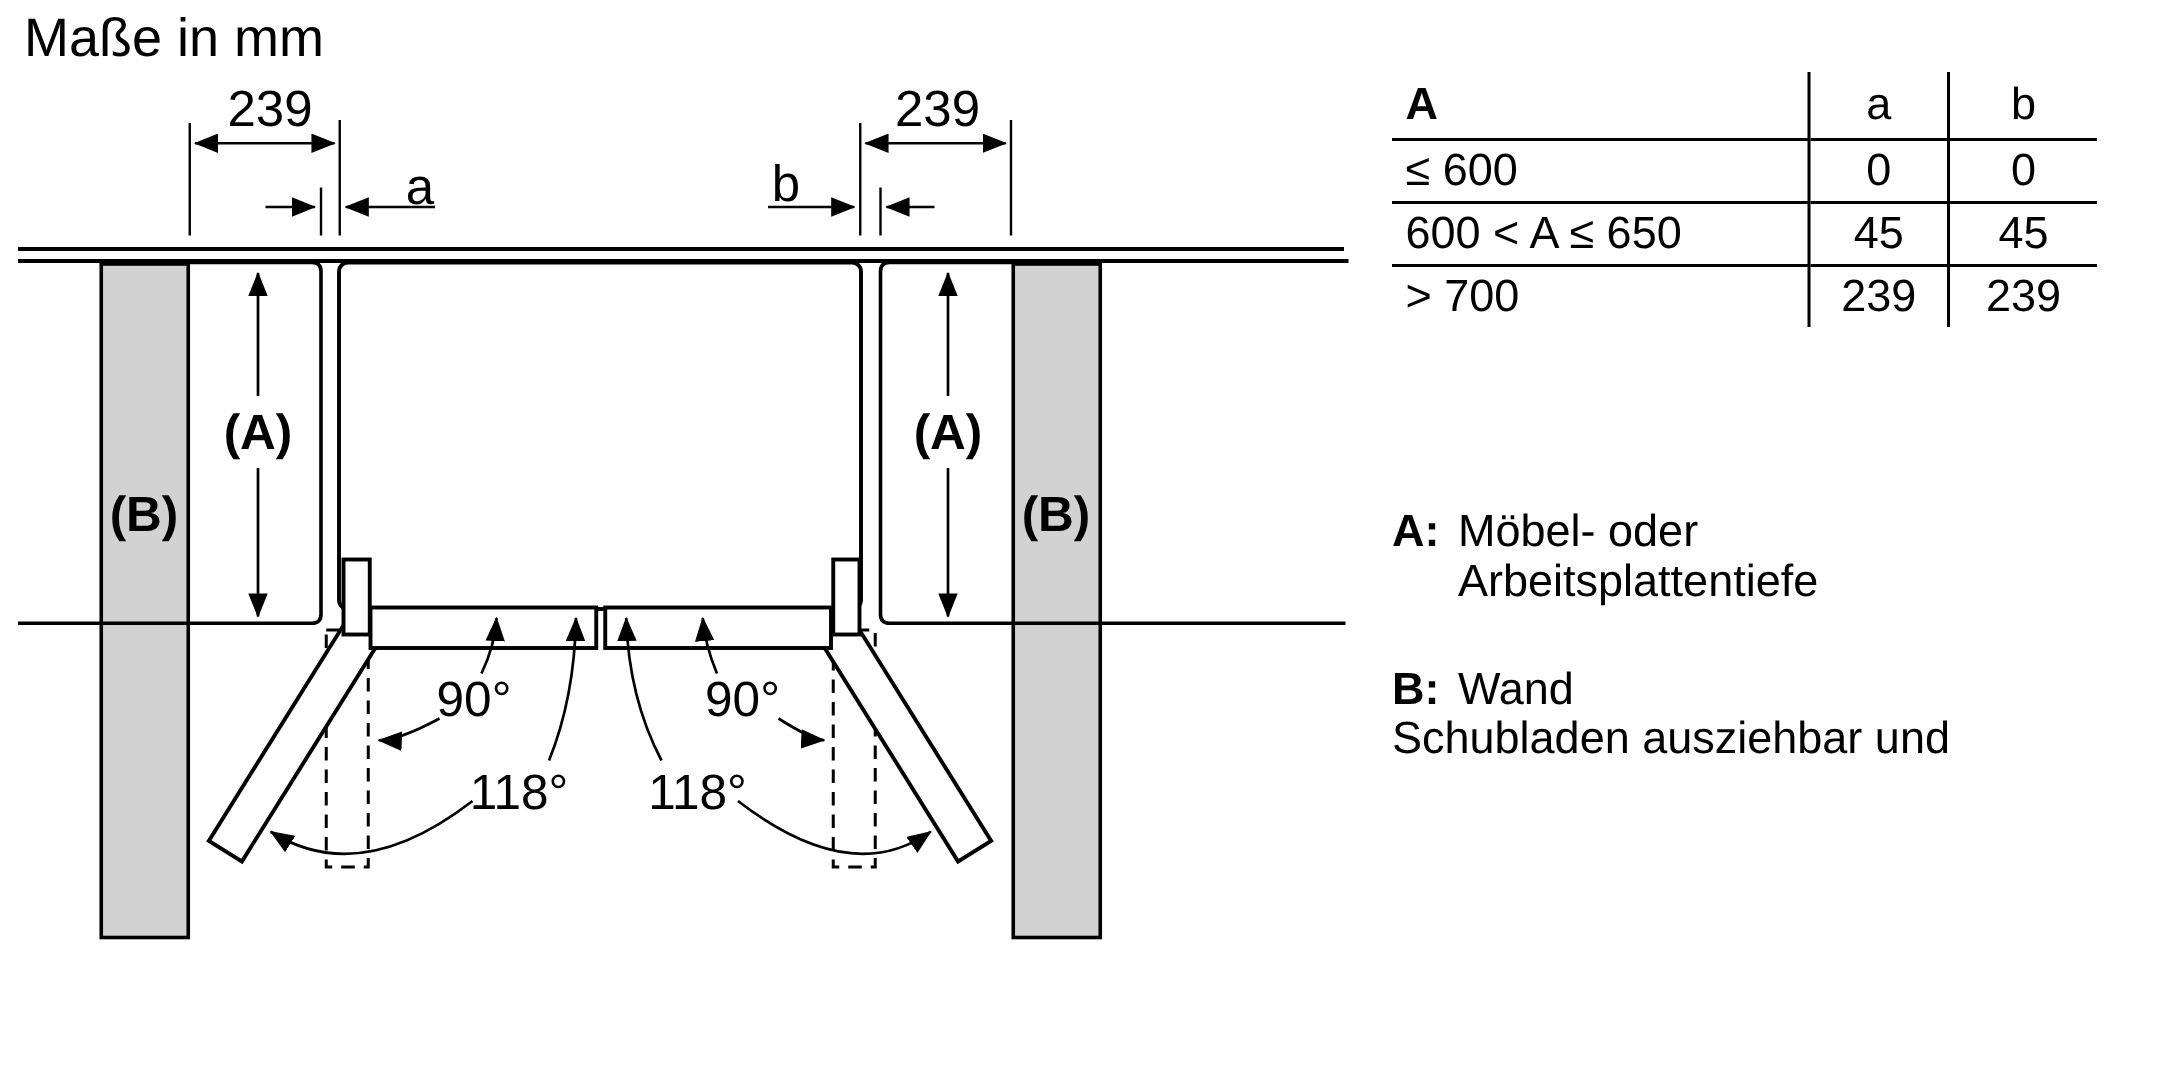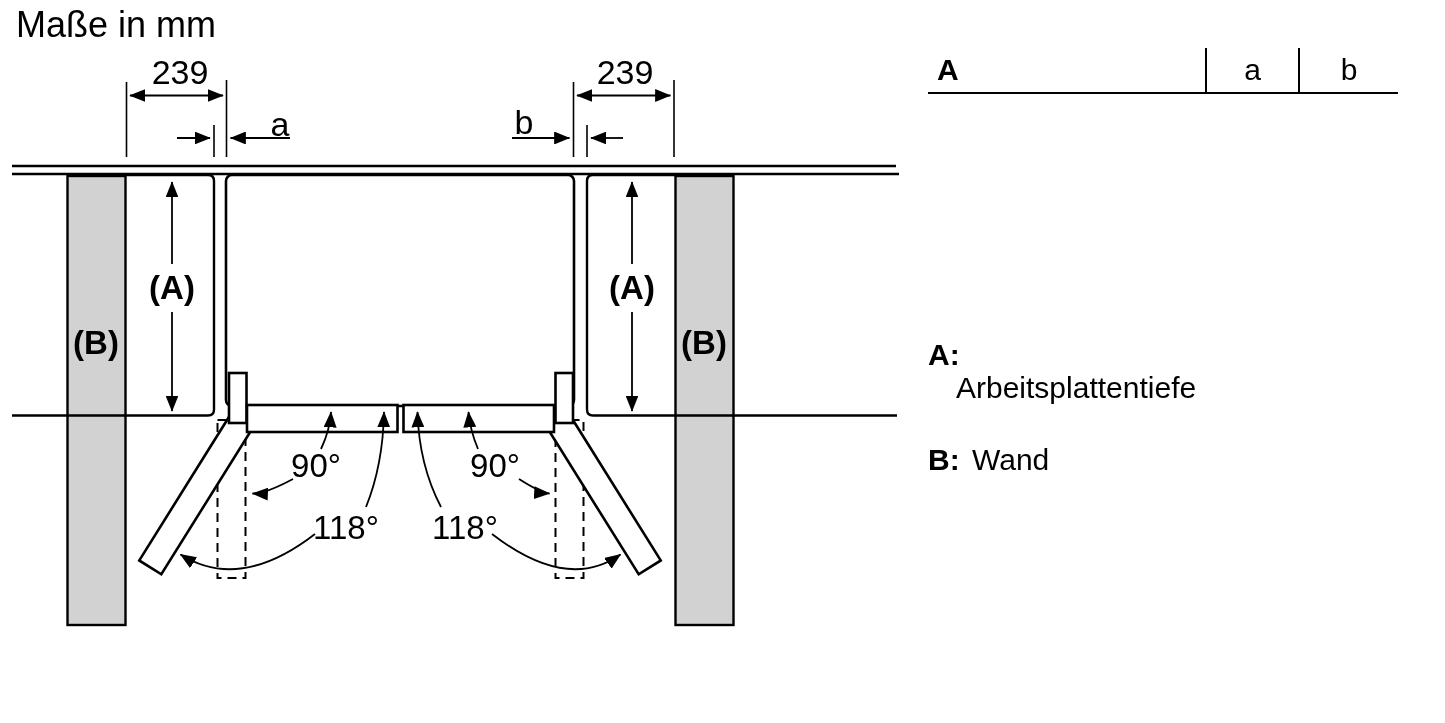--- a/index.html
+++ b/index.html
@@ -24,21 +24,21 @@
   .spec-table tr.hdr td{height:44px;}
   .spec-table .bold{font-weight:bold;}
 
   
   .legend{
     position:absolute;left:928px;top:338px;width:470px;
     font-size:30px;line-height:33px;
   }
   .legend-row{display:flex;}
   .legend-key{font-weight:bold;width:44px;flex:0 0 44px;}
-  .legend-indent{margin-left:28px;}
+  .legend-indent{margin-left:44px;}
   .legend-gap{height:39px;}
 </style>
 </head>
 <body>
 
 <svg class="diagram-svg" width="910" height="723" viewBox="0 0 910 723">
   <defs>
     <marker id="arr" viewBox="0 0 10 8" refX="9.5" refY="4" markerWidth="9" markerHeight="7.2" orient="auto-start-reverse">
       <path d="M0,0 L10,4 L0,8 Z" fill="#000"></path>
     </marker>
@@ -130,26 +130,43 @@
   <text x="465" y="539" font-size="33" text-anchor="middle">118°</text>
 </svg>
 
 <table class="spec-table">
   <tbody>
     <tr class="hdr rule">
       <td class="c1 bold">A</td>
       <td class="c2">a</td>
       <td class="c3">b</td>
     </tr>
+    <tr class="rule">
+      <td class="c1">≤ 600</td>
+      <td class="c2">0</td>
+      <td class="c3">0</td>
+    </tr>
+    <tr class="rule">
+      <td class="c1">600 &lt; A ≤ 650</td>
+      <td class="c2">45</td>
+      <td class="c3">45</td>
+    </tr>
+    <tr>
+      <td class="c1">&gt; 700</td>
+      <td class="c2">239</td>
+      <td class="c3">239</td>
+    </tr>
   </tbody>
 </table>
 
 <div class="legend">
   <div class="legend-row">
     <span class="legend-key">A:</span>
+    <span>Möbel- oder</span>
   </div>
   <div class="legend-indent">Arbeitsplattentiefe</div>
   <div class="legend-gap"></div>
   <div class="legend-row">
     <span class="legend-key">B:</span>
     <span>Wand</span>
   </div>
+  <div>Schubladen ausziehbar und</div>
 </div>
 
 </body></html>

